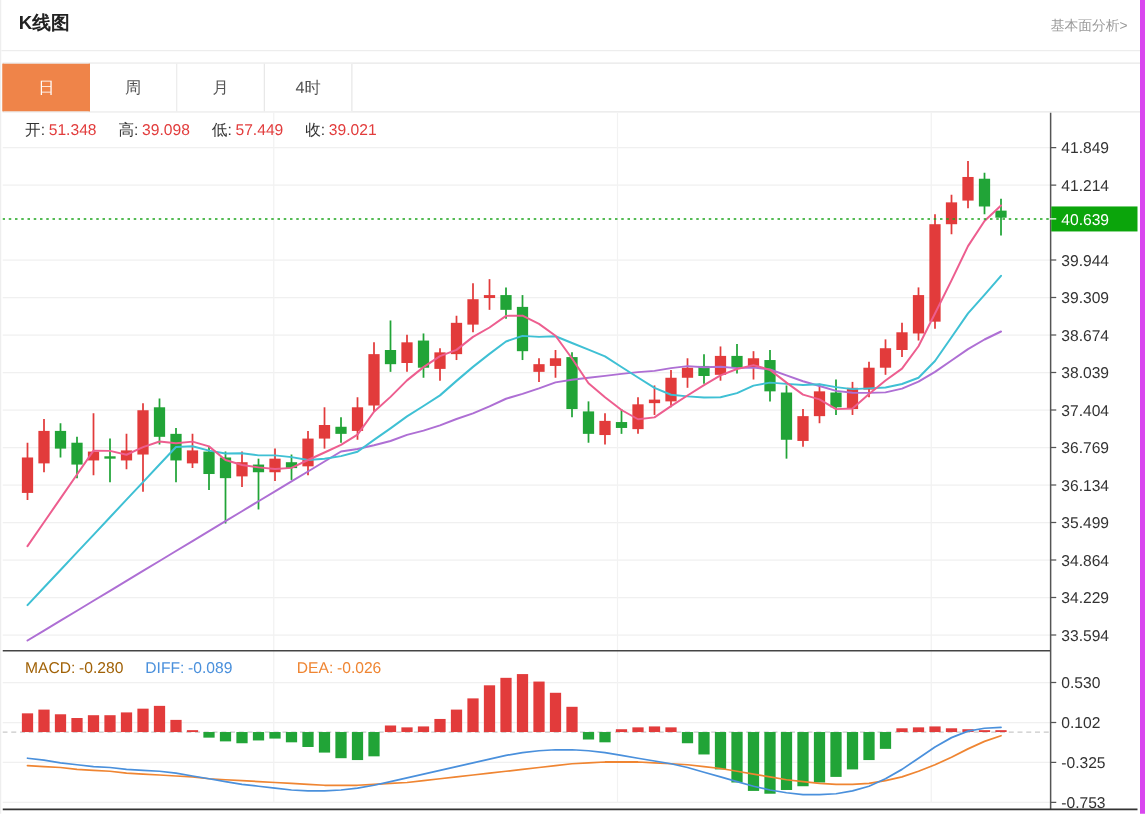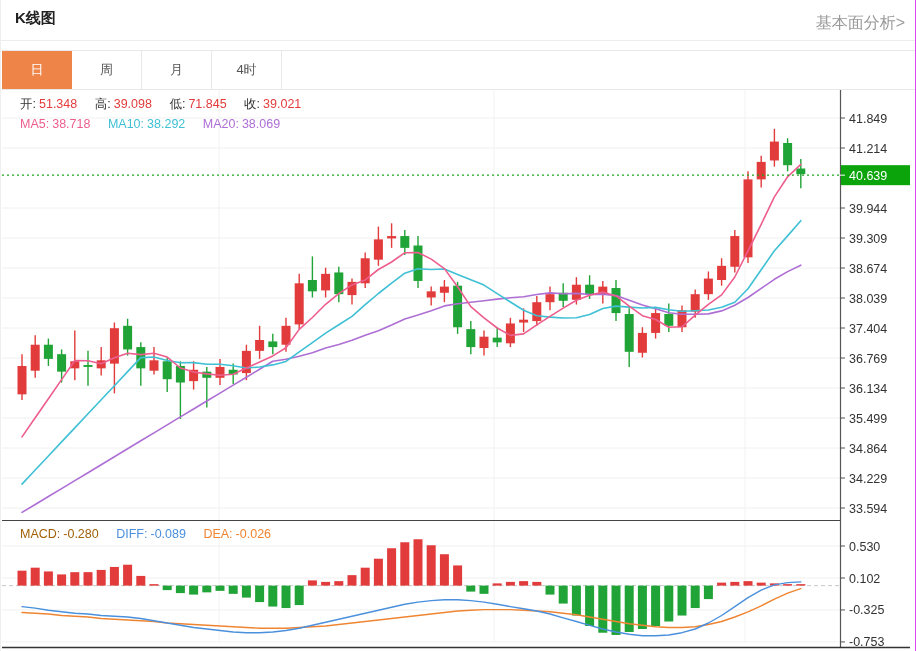--- a/index.html
+++ b/index.html
@@ -1,37 +1,37 @@
 <!DOCTYPE html>
 <html><head>
 <meta charset="utf-8">
 <style>
   * { box-sizing: border-box; margin: 0; padding: 0; }
   body { font-family: "Liberation Sans", sans-serif; background: #fff; }
   .page { position: relative; width: 916px; height: 651px; background: #fff;
-          border-left: 1px solid #eee; border-right: 1px solid #d946ef; overflow: hidden; }
+          border-left: 1px solid #eee; border-right: 4px solid #d946ef; overflow: hidden; }
   .page-title { position: absolute; left: 14px; top: 9px; font-size: 15px; font-weight: bold; color: #222; }
-  .fa-link { position: absolute; right: 10px; top: 13px; font-size: 16px; color: #999; text-decoration: none; cursor: pointer; }
+  .fa-link { position: absolute; right: 10px; top: 13px; font-size: 11px; color: #999; text-decoration: none; cursor: pointer; }
   .title-divider { position: absolute; left: 0; top: 40px; width: 916px; height: 1px; background: #ededed; }
   .tabs { position: absolute; left: 1px; top: 50px; width: 914px; height: 40px; display: flex;
           border-top: 1px solid #e8e8e8; border-bottom: 1px solid #e8e8e8; background: #fff; }
   .tab { width: 70px; height: 100%; display: flex; align-items: center; justify-content: center;
          font-size: 13px; color: #555; border-right: 1px solid #e8e8e8; cursor: pointer; background: #fff; }
   .tab:first-child { border-left: 1px solid #e8e8e8; }
   .tab.active { background: #ef8449; color: #fff; border-color: #ef8449; }
   .chart-wrap { position: absolute; left: 1px; top: 90px; width: 914px; height: 559px; }
   .legend-row { position: absolute; left: 18px; font-size: 12.5px; white-space: nowrap; z-index: 3; pointer-events: none; }
   .legend-row .lbl { margin-right: 3px; }
   .legend-row .grp { margin-right: 14px; }
   .ohlc-row { top: 6px; color: #333; }
   .ohlc-row .val { color: #e23c3c; }
   .ma-row { top: 27px; }
   .ma5 { color: #ed5e8f; } .ma10 { color: #3fc0d4; } .ma20 { color: #ae6fd4; }
   .macd-row { top: 437px; }
-  .macd-c { color: #a16207; } .diff-c { color: #4a90dc; } .dea-c { color: #ef8532; }
+  .macd-c { color: #a16207; } .diff-c { color: #4a90dc; } .dea-c { color: #ef8532; margin-left: 34px; }
   svg text { font-family: "Liberation Sans", sans-serif; }
 </style>
 </head>
 <body>
 
 <div class="page">
   <div class="page-title">K线图</div>
   <a class="fa-link">基本面分析&gt;</a>
   <div class="title-divider"></div>
 
@@ -39,27 +39,22 @@
     <div class="tab active">日</div>
     <div class="tab">周</div>
     <div class="tab">月</div>
     <div class="tab">4时</div>
   </div>
 
   <div class="chart-wrap">
     <div class="legend-row ohlc-row">
       <span class="grp"><span class="lbl">开:</span><span class="val">51.348</span></span>
       <span class="grp"><span class="lbl">高:</span><span class="val">39.098</span></span>
-      <span class="grp"><span class="lbl">低:</span><span class="val">71.845</span></span>
+      <span class="grp"><span class="lbl">低:</span><span class="val">57.449</span></span>
       <span class="grp"><span class="lbl">收:</span><span class="val">39.021</span></span>
-    </div>
-    <div class="legend-row ma-row">
-      <span class="grp ma5"><span class="lbl">MA5:</span><span>38.718</span></span>
-      <span class="grp ma10"><span class="lbl">MA10:</span><span>38.292</span></span>
-      <span class="grp ma20"><span class="lbl">MA20:</span><span>38.069</span></span>
     </div>
     <div class="legend-row macd-row">
       <span class="grp macd-c"><span class="lbl">MACD:</span><span>-0.280</span></span>
       <span class="grp diff-c"><span class="lbl">DIFF:</span><span>-0.089</span></span>
       <span class="grp dea-c"><span class="lbl">DEA:</span><span>-0.026</span></span>
     </div>
     <svg id="chart-svg" width="914" height="559" viewBox="0 0 914 559">
         <line x1="0" y1="28" x2="838" y2="28" stroke="#f0f0f0" stroke-width="1"></line>
         <line x1="0" y1="57.99999999999991" x2="838" y2="57.99999999999991" stroke="#f0f0f0" stroke-width="1"></line>
         <line x1="0" y1="117.99999999999972" x2="838" y2="117.99999999999972" stroke="#f0f0f0" stroke-width="1"></line>

